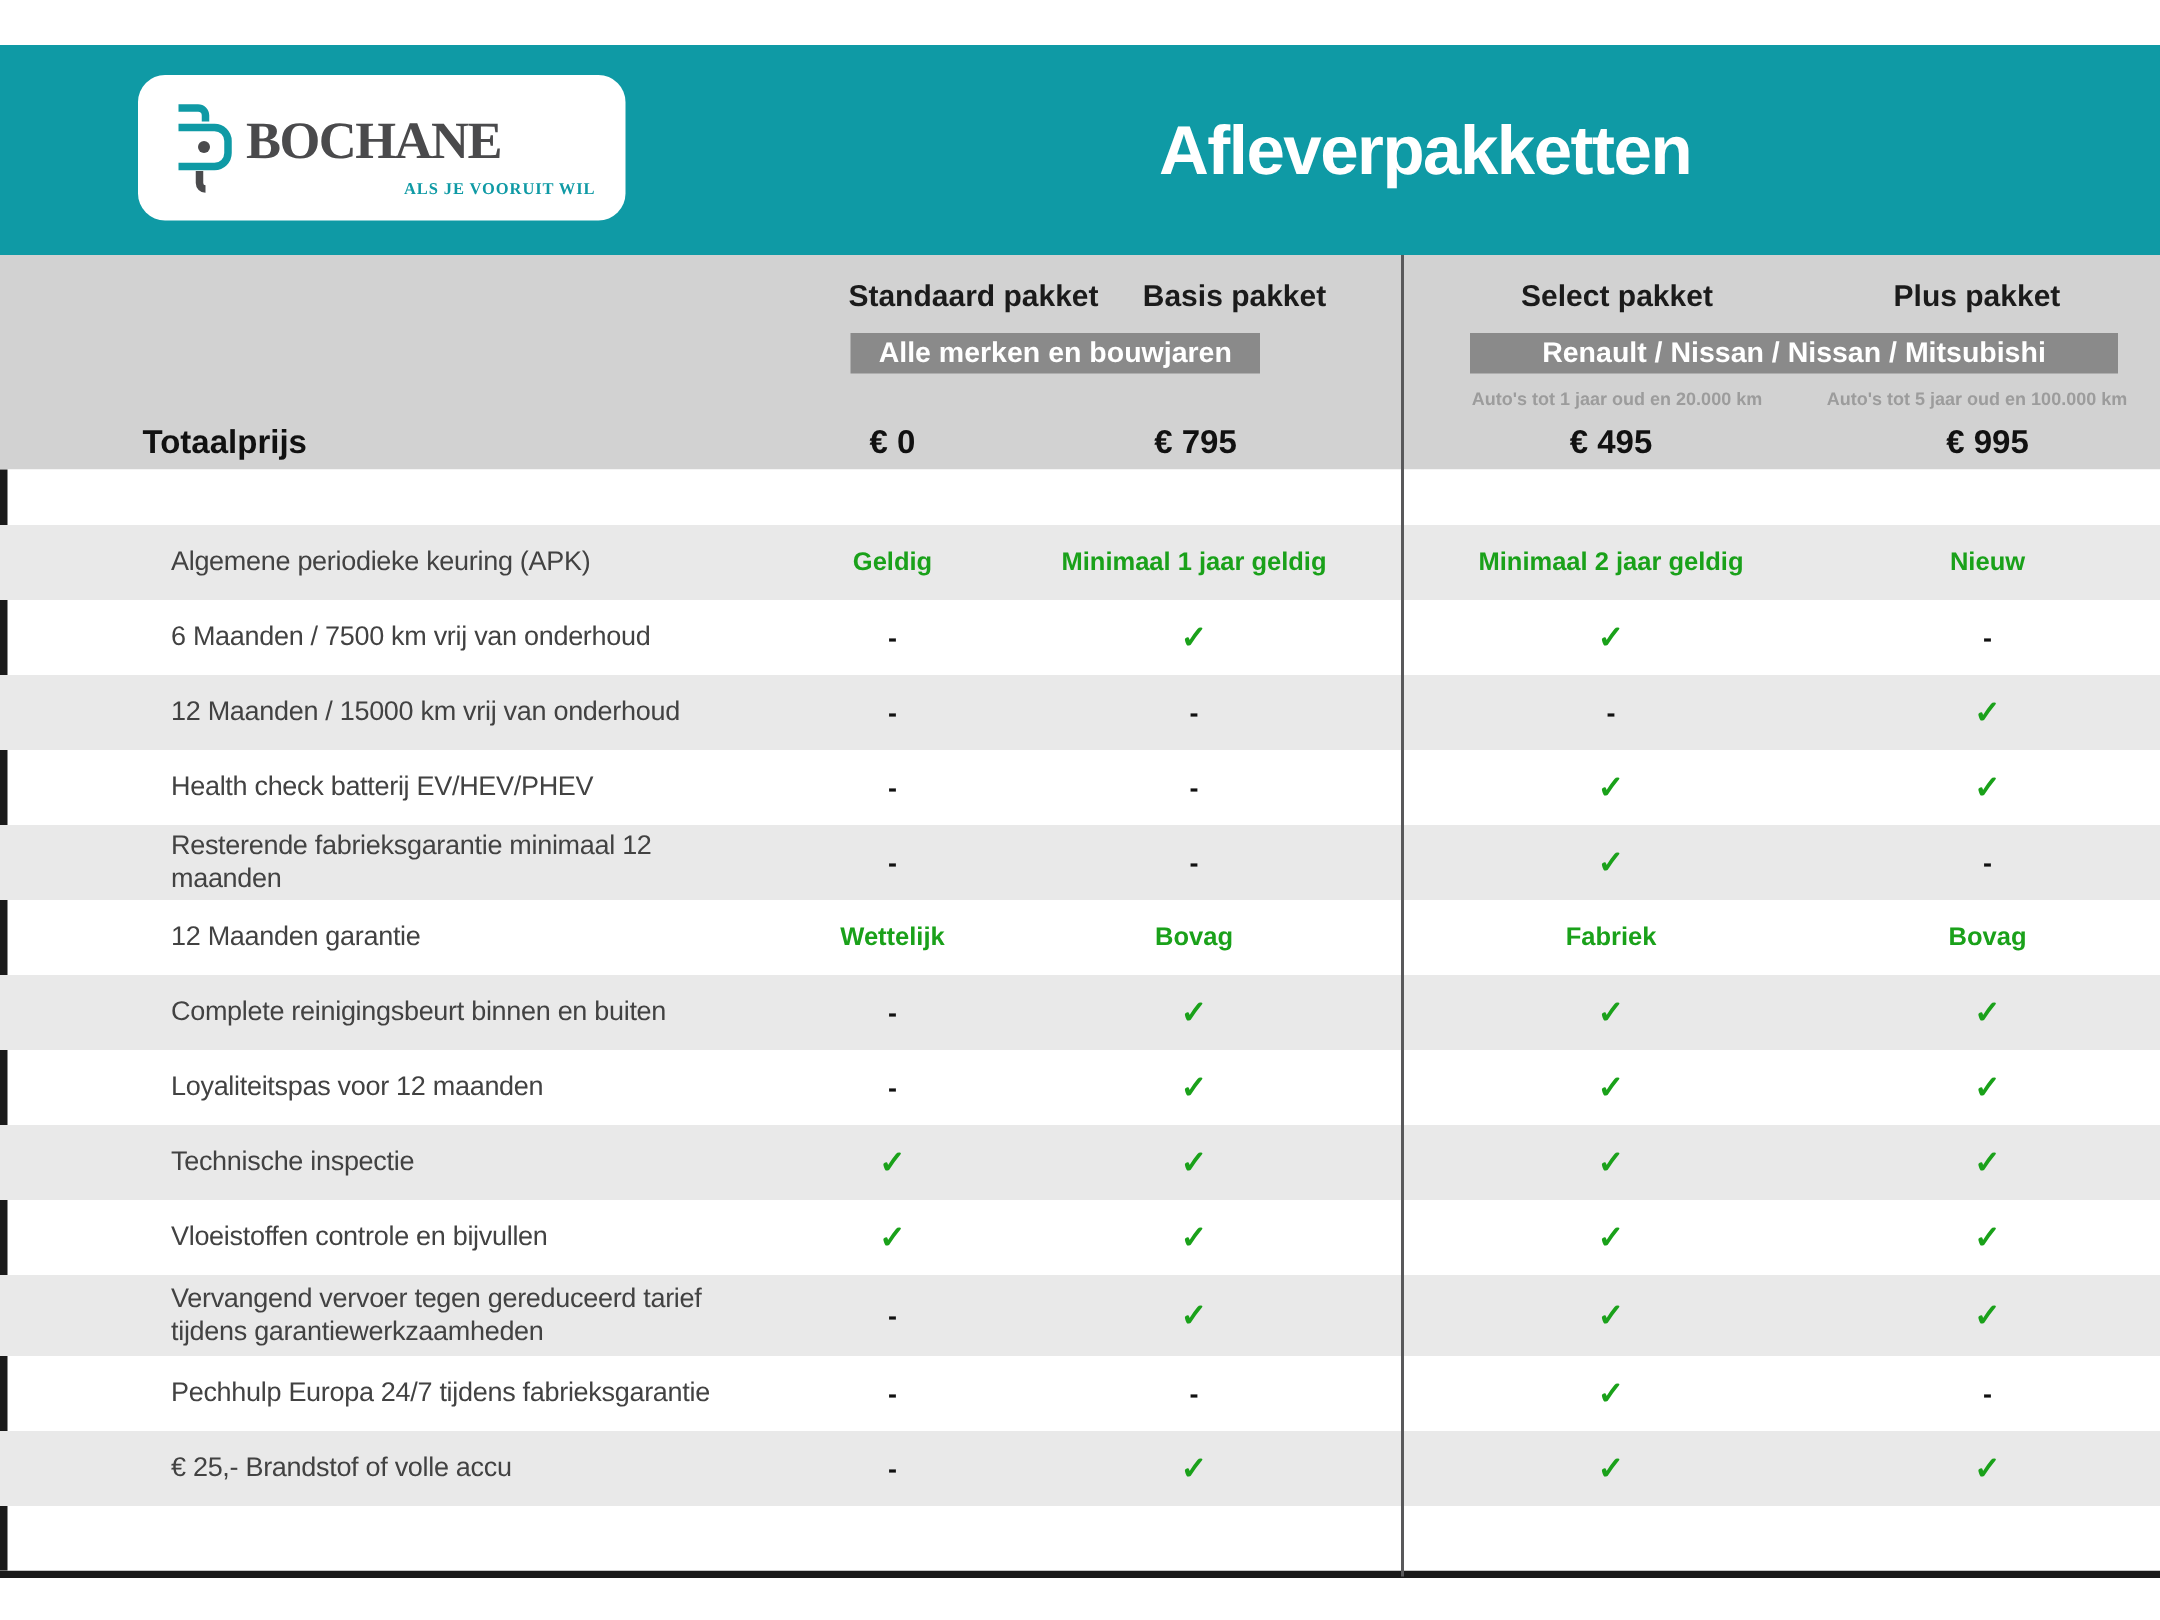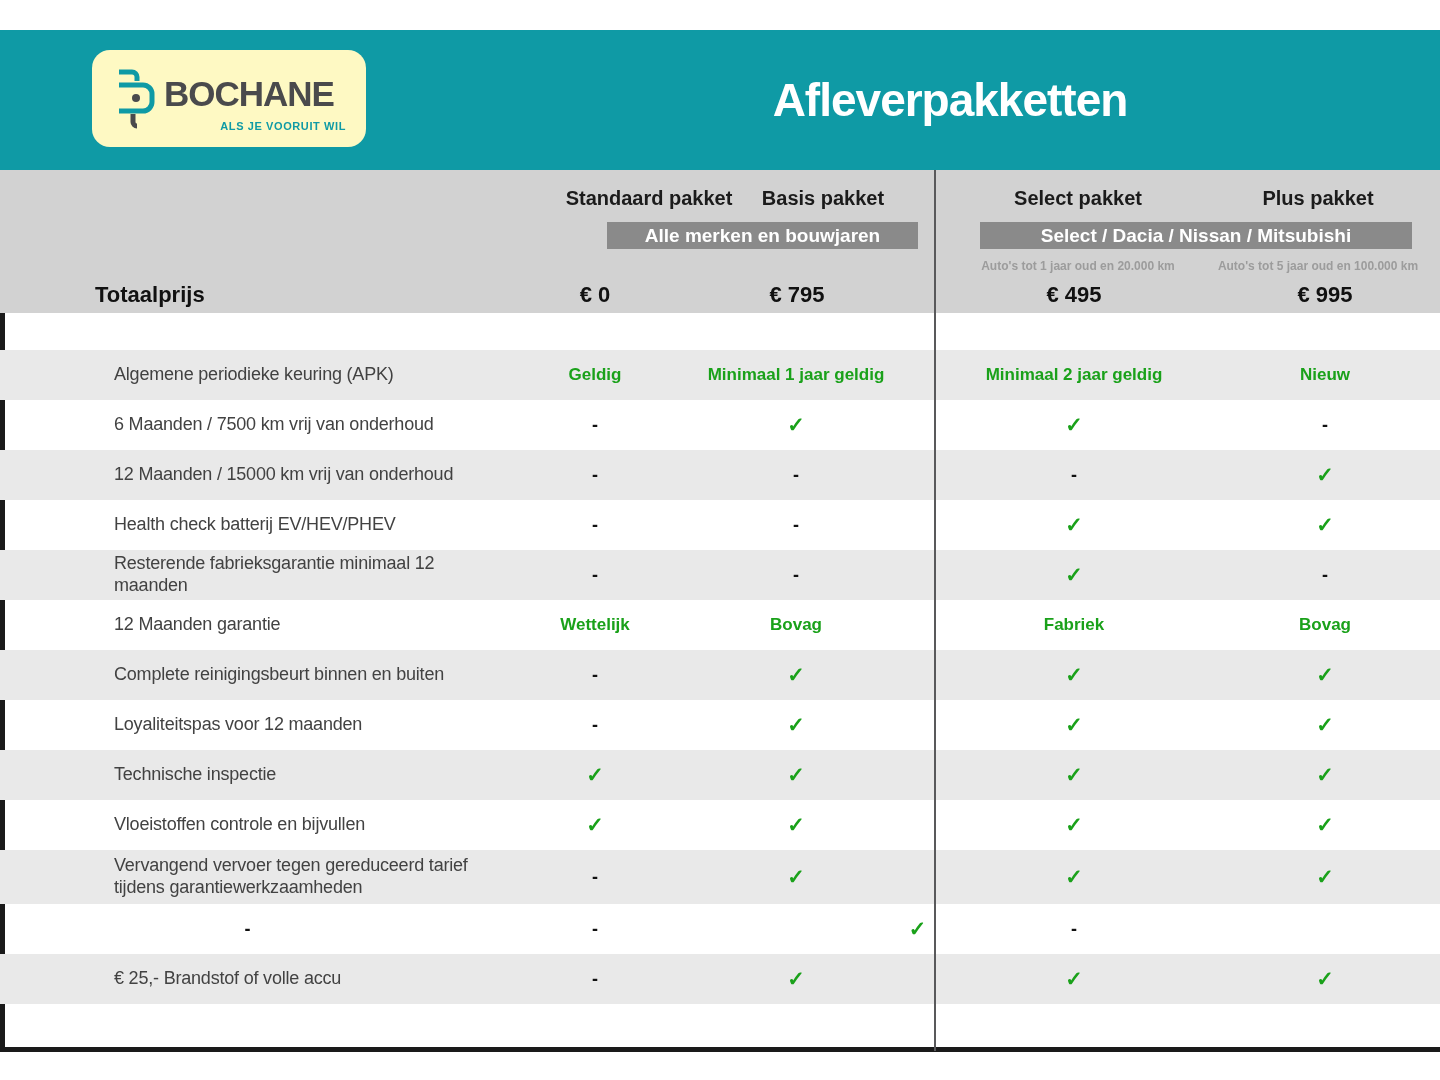--- a/index.html
+++ b/index.html
@@ -6,21 +6,21 @@
     --teal:#0f9aa5; --green:#1aa11a; --banner-gray:#8a8a8a; --header-bg:#d2d2d2;
     --row-gray:#e9e9e9; --dark-text:#1b1b1b; --label-text:#424242; --logo-dark:#4a4a4c;
   }
   *{box-sizing:border-box;margin:0;padding:0;}
   html,body{width:1440px;height:1080px;background:#fff;overflow:hidden;
     font-family:"Liberation Sans",sans-serif;}
   .page{position:relative;width:1440px;height:1080px;background:#fff;}
 
   
   .teal-band{position:absolute;top:30px;left:0;width:1440px;height:140px;background:var(--teal);}
-  .logo-box{position:absolute;left:92px;top:20px;width:274px;height:97px;background:#fef9c3;border-radius:18px;}
+  .logo-box{position:absolute;left:92px;top:20px;width:325px;height:97px;background:#ffffff;border-radius:18px;font-family:Liberation Serif, serif;}
   .logo-icon{position:absolute;left:24px;top:15px;color:var(--teal);}
   .logo-word{position:absolute;left:72px;top:24px;font-size:35px;font-weight:bold;
     letter-spacing:-1px;color:var(--logo-dark);}
   .logo-tagline{position:absolute;right:20px;bottom:15px;font-size:11px;font-weight:bold;
     letter-spacing:.6px;color:var(--teal);}
   .page-title{position:absolute;left:540px;width:820px;top:24px;height:92px;line-height:92px;
     text-align:center;color:#fff;font-size:46px;font-weight:bold;letter-spacing:-1px;}
 
   
   .header-section{position:absolute;top:170px;left:0;width:1440px;height:143px;background:var(--header-bg);}
@@ -73,22 +73,22 @@
     </div>
     <div class="page-title">Afleverpakketten</div>
   </div>
 
   <div class="header-section">
     <div class="pkg-name" style="left:673px;">Basis pakket</div>
     <div class="pkg-name" style="left:499px;">Standaard pakket</div>
     <div class="pkg-name" style="left:928px;">Select pakket</div>
     <div class="pkg-name" style="left:1168px;">Plus pakket</div>
 
-    <div class="banner" style="left:567px;width:311px;margin-left:40px;">Alle merken en bouwjaren</div>
-    <div class="banner" style="left:980px;width:432px;">Select / Dacia / Nissan / Mitsubishi</div>
+    <div class="banner" style="left:567px;width:273px;">Alle merken en bouwjaren</div>
+    <div class="banner" style="left:980px;width:432px;">Renault / Nissan / Nissan / Mitsubishi</div>
 
     <div class="note" style="left:928px;">Auto's tot 1 jaar oud en 20.000 km</div>
     <div class="note" style="left:1168px;">Auto's tot 5 jaar oud en 100.000 km</div>
 
     <div class="totaal">Totaalprijs</div>
     <div class="price" style="left:495px;width:200px;">€ 0</div>
     <div class="price" style="left:696px;width:202px;">€ 795</div>
     <div class="price" style="left:938px;width:272px;">€ 495</div>
     <div class="price" style="left:1210px;width:230px;">€ 995</div>
   </div>
@@ -179,20 +179,21 @@
         <div class="row gray tall">
           <div class="cell label">Vervangend vervoer tegen gereduceerd tarief
 tijdens garantiewerkzaamheden</div>
           <div class="cell val"><span class="dash">-</span></div>
           <div class="cell val"><span class="check">✓</span></div>
           <div class="cell"></div>
           <div class="cell val"><span class="check">✓</span></div>
           <div class="cell val"><span class="check">✓</span></div>
         </div>
         <div class="row white leftbar">
+          <div class="cell label">Pechhulp Europa 24/7 tijdens fabrieksgarantie</div>
           <div class="cell val"><span class="dash">-</span></div>
           <div class="cell val"><span class="dash">-</span></div>
           <div class="cell"></div>
           <div class="cell val"><span class="check">✓</span></div>
           <div class="cell val"><span class="dash">-</span></div>
         </div>
         <div class="row gray">
           <div class="cell label">€ 25,- Brandstof of  volle accu</div>
           <div class="cell val"><span class="dash">-</span></div>
           <div class="cell val"><span class="check">✓</span></div>

